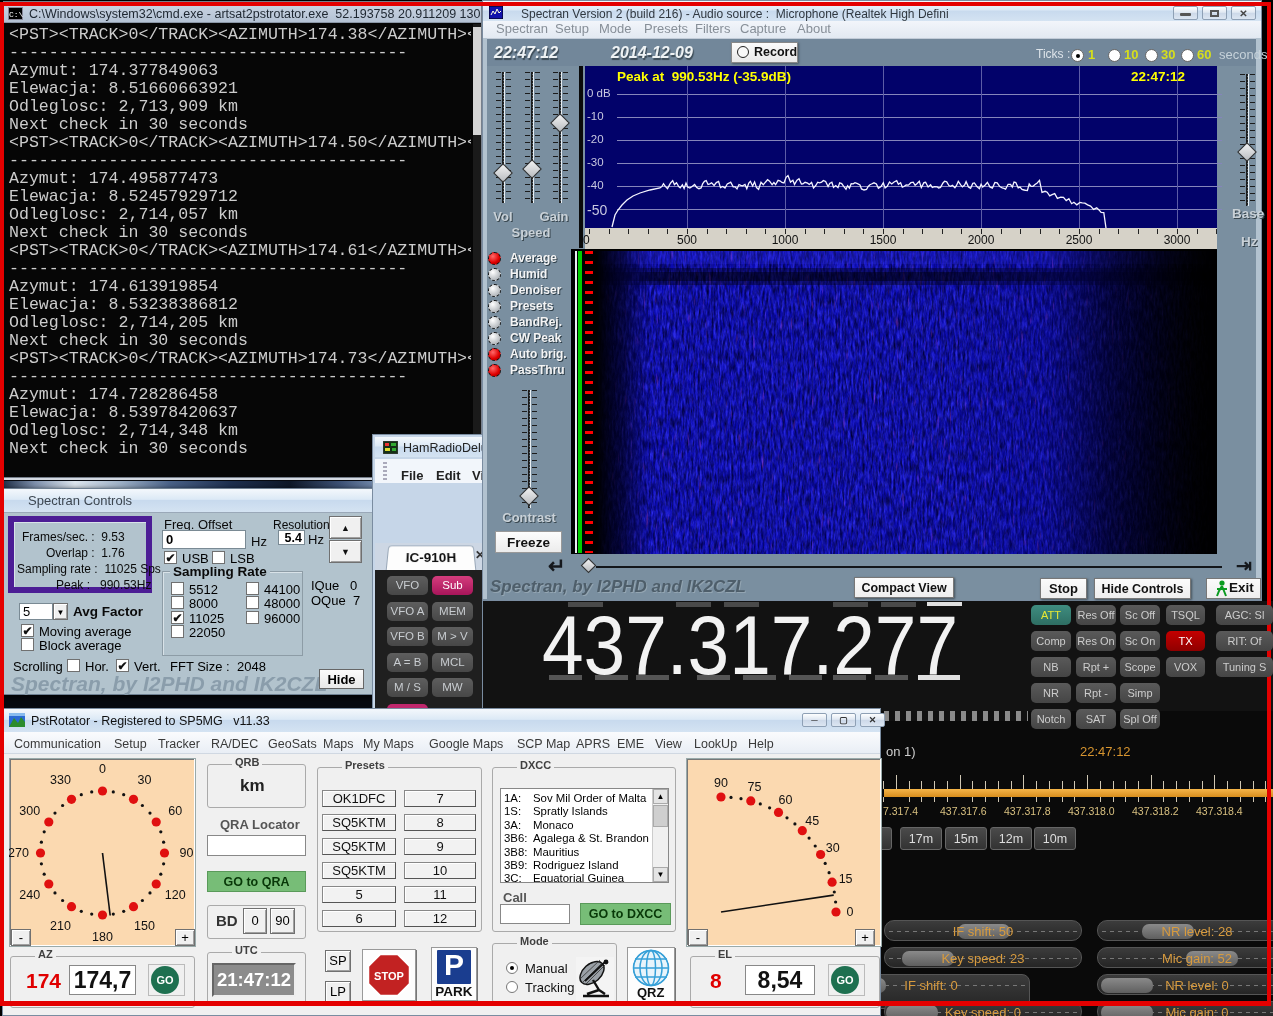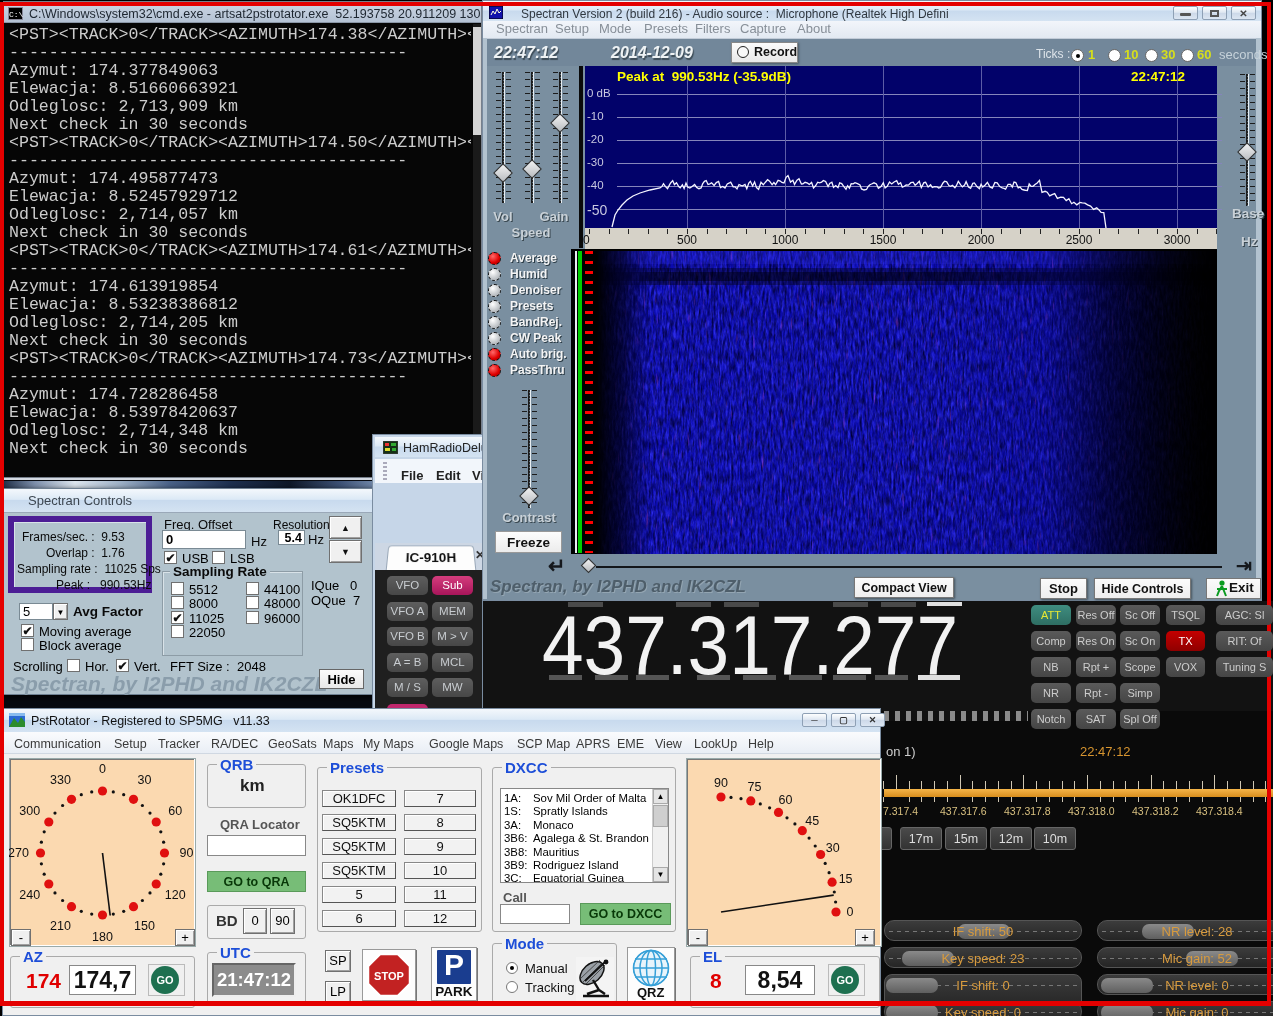--- a/index.html
+++ b/index.html
@@ -1,19 +1,19 @@
 <!DOCTYPE html>
 <html><head><meta charset="utf-8"><style>
 *{margin:0;padding:0;box-sizing:border-box}
 body{width:1273px;height:1016px;position:relative;overflow:hidden;background:#000;font-family:"Liberation Sans",sans-serif}
 .abs{position:absolute;white-space:nowrap}
 .btn3d{background:#f0f0f0;border:1px solid #707070;box-shadow:inset 1px 1px 0 #fff,inset -1px -1px 0 #a0a0a0}
 .pbtn{position:absolute;height:17px;background:#f2f2f2;border:1px solid #888;border-bottom-color:#555;border-right-color:#555;box-shadow:inset 1px 1px 0 #fff;font-size:13px;text-align:center;line-height:16px;color:#111}
 .grp{position:absolute;border:1px solid #b5b5b5;border-radius:3px}
-.grp>span{position:absolute;top:-9px;left:9px;background:#f0f0f0;padding:0 3px;font-weight:bold;font-size:15px;color:#1d4ed8}
+.grp>span{position:absolute;top:-9px;left:24px;background:#f0f0f0;padding:0 3px;font-weight:bold;font-size:11px;color:#404040}
 .cb{position:absolute;width:13px;height:13px;background:#fff;border:1px solid #707070;font-size:12px;line-height:12px;text-align:center;color:#111;font-weight:bold}
 .glass{background:linear-gradient(#f4f8fc 0%,#dce9f6 45%,#c8daee 50%,#d4e3f2 100%)}
 .wbtn{width:25px;height:14px;border:1px solid #8ea0b5;border-radius:2px;background:linear-gradient(#fdfefe,#e0e8f2 45%,#ccd8e8 50%,#dce6f2);color:#333;font-size:9px;text-align:center;line-height:12px;font-weight:bold}
 </style></head><body>
 
 <div class="abs" style="left:0;top:476px;width:483px;height:240px;background:#070a10"></div>
 <div class="abs" style="left:3px;top:478px;width:477px;height:2px;background:#d4dae2"></div>
 <div class="abs" style="left:0;top:481px;width:482px;height:9px;background:linear-gradient(90deg,#16263e 0px,#7e90ac 35px,#dde6ee 75px,#9fb2c8 120px,#4a6288 170px,#1e3050 230px,#0e1828 290px,#3d5276 340px,#8198b8 385px,#c2d0de 410px,#2c3e5c 450px,#0a101c 482px)"></div>
 <div class="abs" style="left:372px;top:428px;width:111px;height:10px;background:#0a0d14"></div>
 
@@ -672,21 +672,21 @@
 <div style="position:absolute;left:884px;top:947px;width:198px;height:21px;border-radius:10px;background:linear-gradient(#3c3c3c,#252525);border:1px solid #555">
     <div style="position:absolute;left:4px;top:10px;width:190px;height:1px;background:repeating-linear-gradient(90deg,#777 0 4px,transparent 4px 8px)"></div>
     <div style="position:absolute;left:17px;top:3px;width:52px;height:15px;border-radius:7px;background:linear-gradient(#8a8a8a,#5f5f5f)"></div>
     <div style="position:absolute;left:0;top:3px;width:100%;text-align:center;font-size:13px;color:#d89b3e">Key speed: 23</div>
   </div>
 <div style="position:absolute;left:1097px;top:947px;width:200px;height:21px;border-radius:10px;background:linear-gradient(#3c3c3c,#252525);border:1px solid #555">
     <div style="position:absolute;left:4px;top:10px;width:192px;height:1px;background:repeating-linear-gradient(90deg,#777 0 4px,transparent 4px 8px)"></div>
     <div style="position:absolute;left:88px;top:3px;width:52px;height:15px;border-radius:7px;background:linear-gradient(#8a8a8a,#5f5f5f)"></div>
     <div style="position:absolute;left:0;top:3px;width:100%;text-align:center;font-size:13px;color:#d89b3e">Mic gain: 52</div>
   </div>
-<div style="position:absolute;left:884px;top:974px;width:198px;height:35px;border-radius:8px;background:linear-gradient(#3c3c3c,#252525);border:1px solid #555">
+<div style="position:absolute;left:832px;top:974px;width:198px;height:35px;border-radius:8px;background:linear-gradient(#3c3c3c,#252525);border:1px solid #555">
     <div style="position:absolute;left:4px;top:10px;width:190px;height:1px;background:repeating-linear-gradient(90deg,#777 0 4px,transparent 4px 8px)"></div>
     <div style="position:absolute;left:1px;top:3px;width:52px;height:15px;border-radius:7px;background:linear-gradient(#8a8a8a,#5f5f5f)"></div>
     <div style="position:absolute;left:0;top:3px;width:100%;text-align:center;font-size:13px;color:#d89b3e">IF shift: 0</div>
   </div>
 <div style="position:absolute;left:1097px;top:974px;width:200px;height:21px;border-radius:10px;background:linear-gradient(#3c3c3c,#252525);border:1px solid #555">
     <div style="position:absolute;left:4px;top:10px;width:192px;height:1px;background:repeating-linear-gradient(90deg,#777 0 4px,transparent 4px 8px)"></div>
     <div style="position:absolute;left:3px;top:3px;width:52px;height:15px;border-radius:7px;background:linear-gradient(#8a8a8a,#5f5f5f)"></div>
     <div style="position:absolute;left:0;top:3px;width:100%;text-align:center;font-size:13px;color:#d89b3e">NR level: 0</div>
   </div>
 <div style="position:absolute;left:884px;top:1001px;width:198px;height:21px;border-radius:10px;background:linear-gradient(#3c3c3c,#252525);border:1px solid #555">

